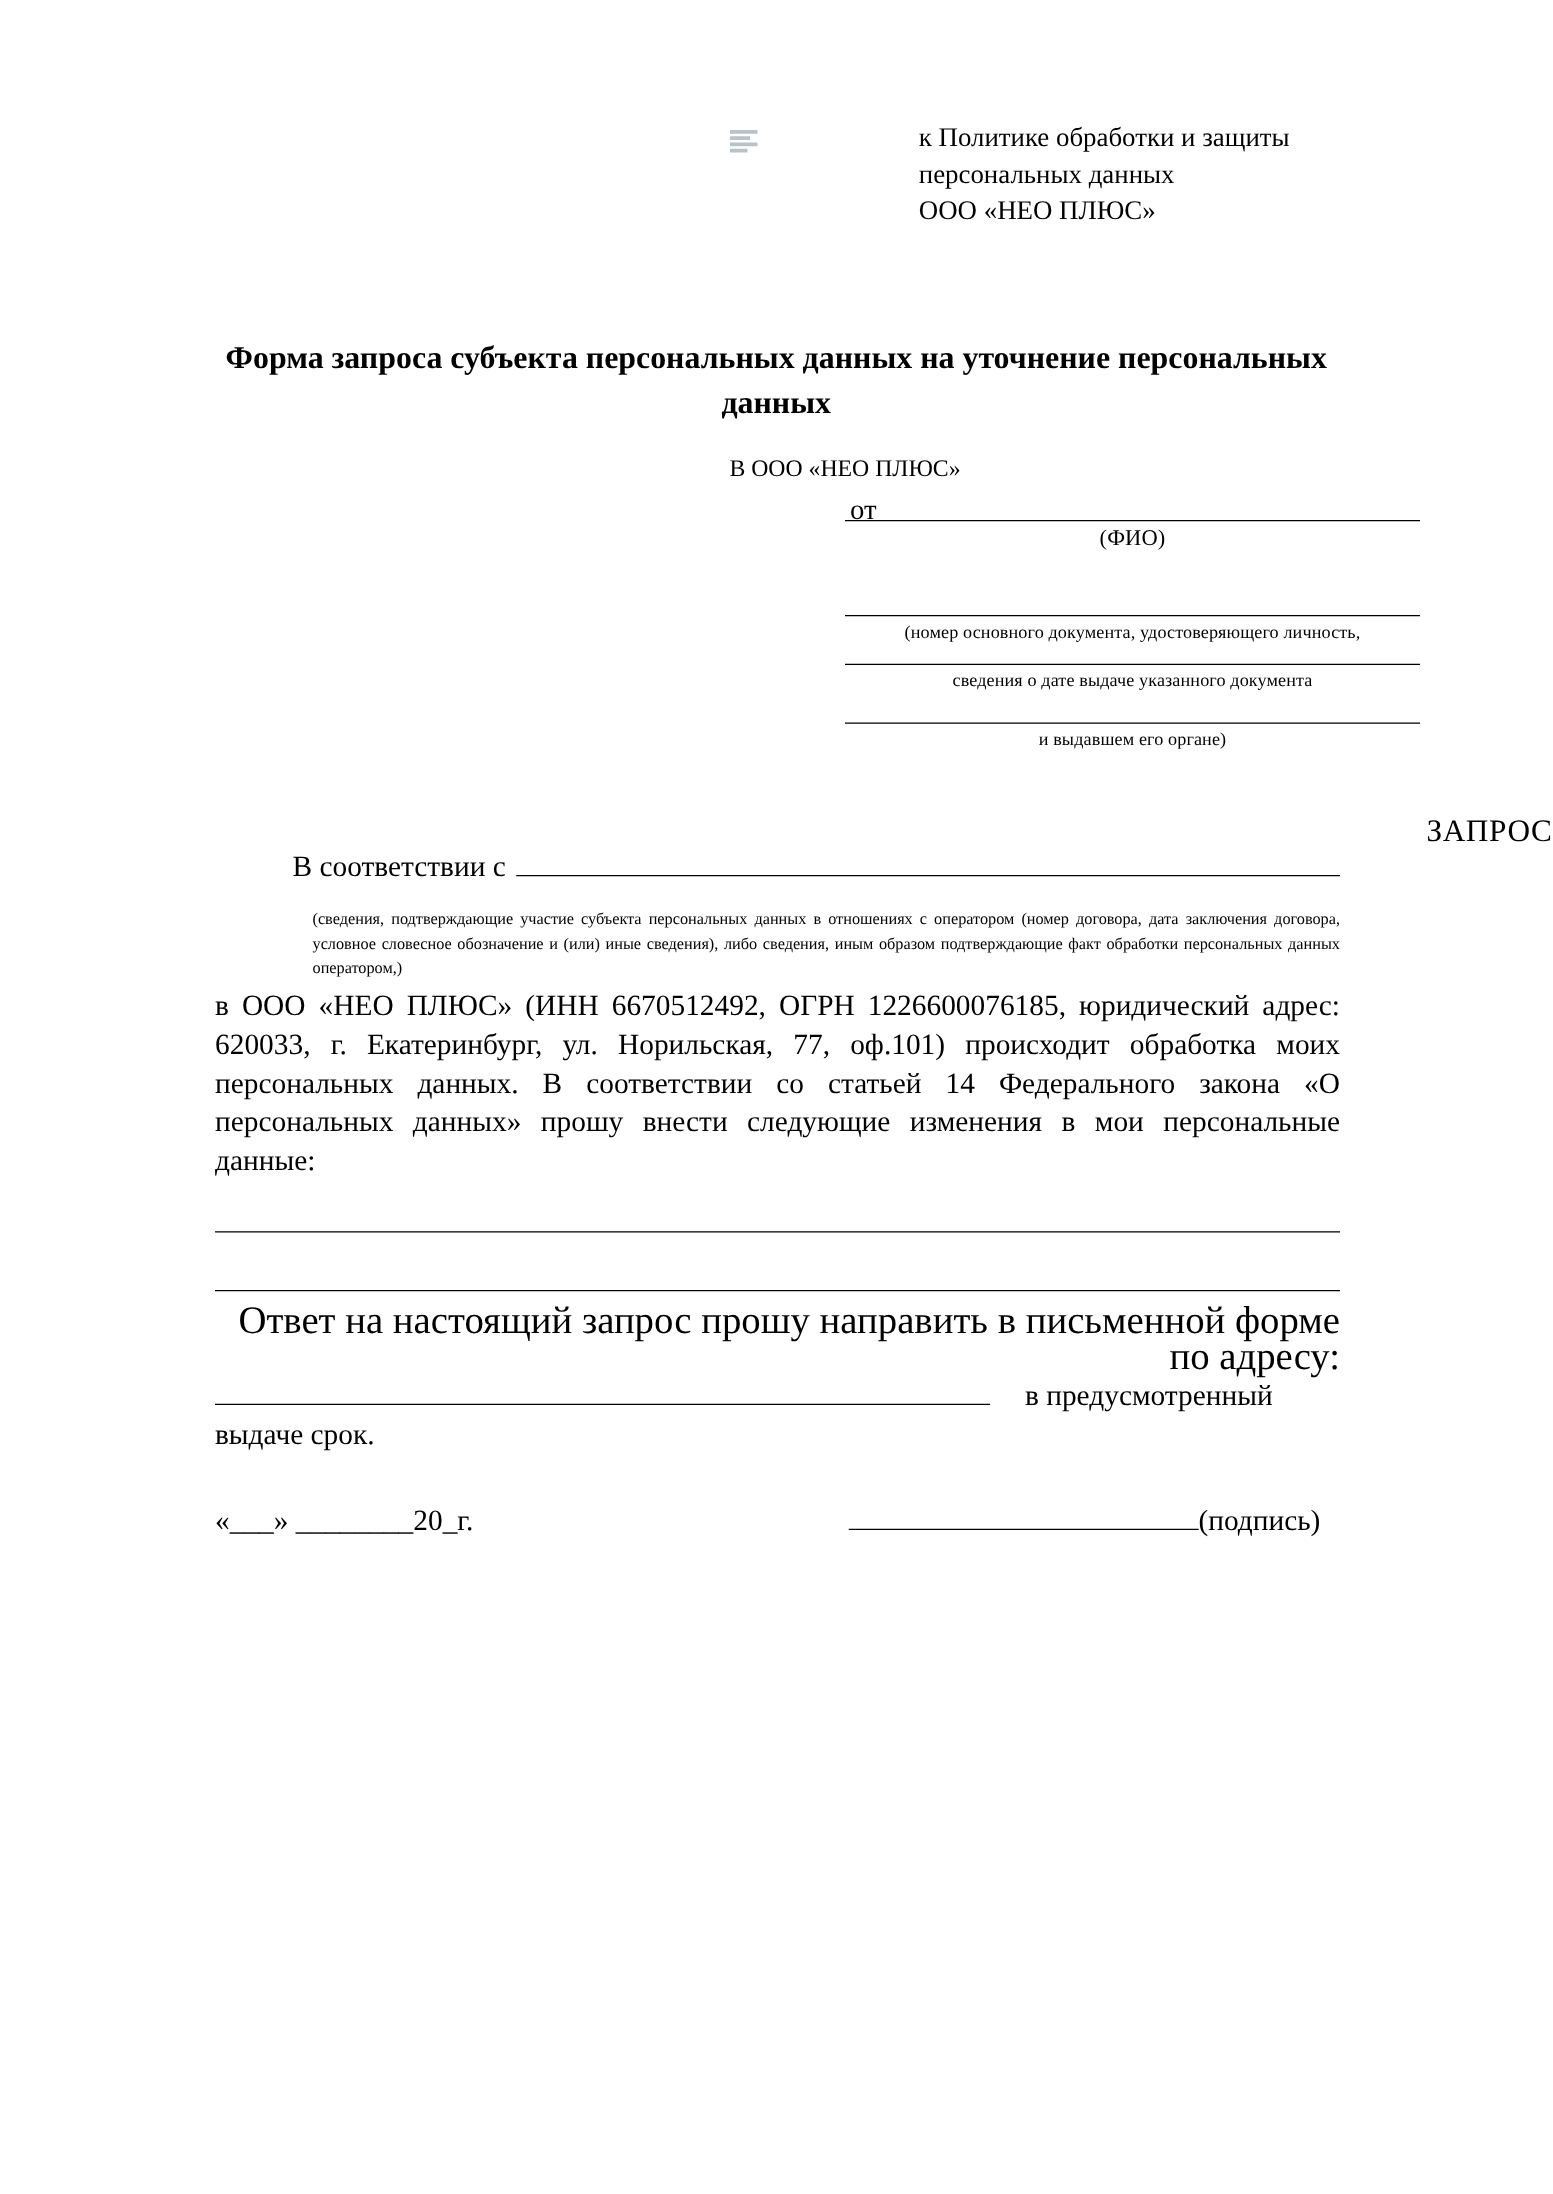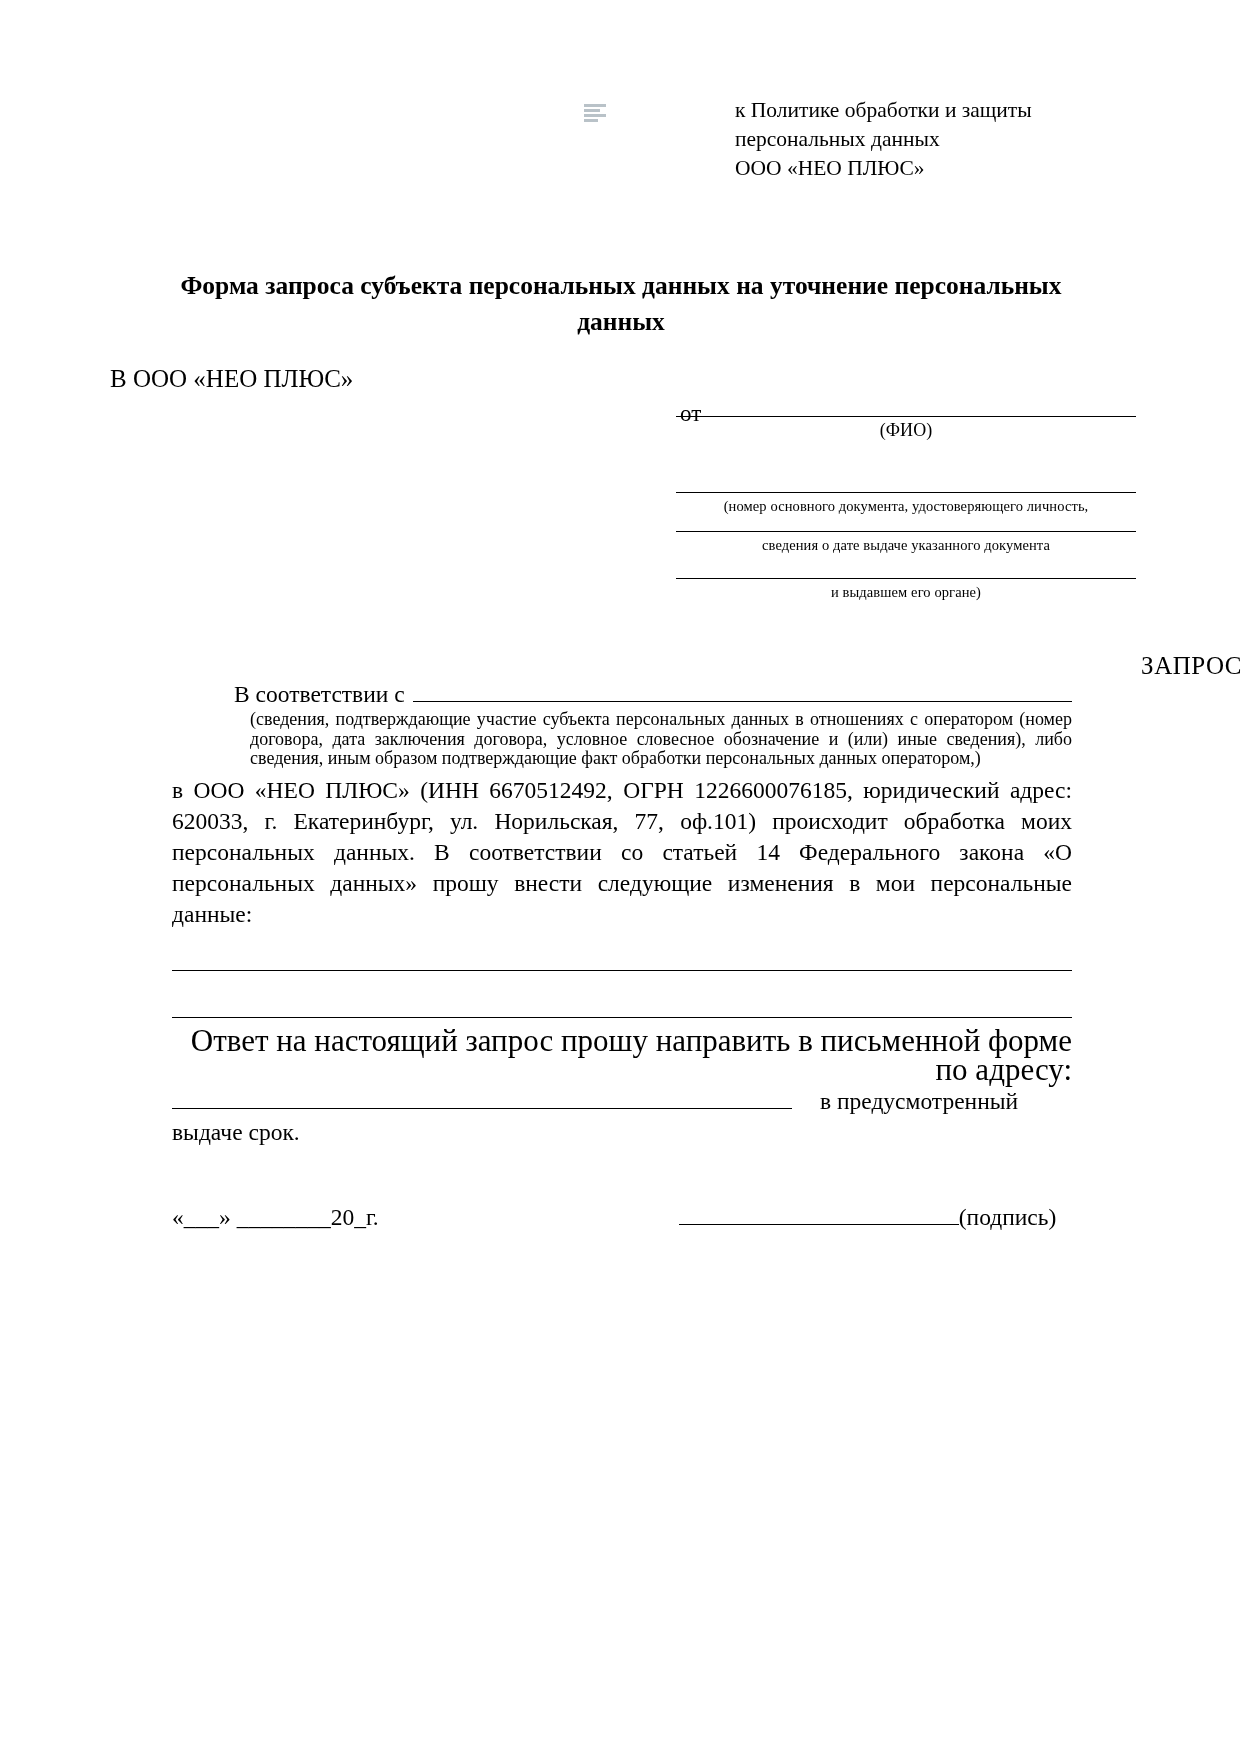--- a/index.html
+++ b/index.html
@@ -73,22 +73,22 @@
   }
 
   
   .addressee {
     position: absolute;
     top: 365px;
     left: 0;
     width: 100%;
   }
   .addr-org {
-    text-align: left;
-    font-size: 25px;
+    text-align: center;
+    font-size: 19px;
     margin-left: 110px;
   }
   .addr-ot {
     margin-top: 8px;
     margin-left: 680px;
     font-size: 23px;
   }
   .rule-block {
     position: absolute;
     left: 676px;
@@ -132,24 +132,24 @@
     white-space: nowrap;
   }
   .line-with-rule .lead { padding-left: 62px; }
   .line-with-rule .fill {
     flex: 1 1 auto;
     border-bottom: 1.6px solid #000;
     height: 20px;
     margin-left: 8px;
   }
   .fine-note {
-    font-size: 18px;
+    font-size: 13px;
     line-height: 19.5px;
     text-align: justify;
-    margin-top: 1px;
+    margin-top: 16px;
     padding-left: 78px;
     text-indent: -0px;
   }
   .para {
     margin-top: 6px;
     text-align: justify;
     font-size: 23.5px;
     line-height: 31px;
   }
   .blank-rule {
@@ -177,21 +177,21 @@
     height: 22px;
   }
   .answer-fill-row .tail {
     margin-left: 28px;
     white-space: nowrap;
   }
   .answer-tail2 { font-size: 23.5px; margin-top: 2px; }
 
   .sign-row {
     display: flex;
-    margin-top: 56px;
+    margin-top: 40px;
     font-size: 23.5px;
     align-items: baseline;
   }
   .sign-row .date { white-space: nowrap; }
   .sign-row .spacer { flex: 0 0 300px; }
   .sign-row .sign-line {
     display: inline-block;
     width: 280px;
     border-bottom: 1.6px solid #000;
     height: 20px;

